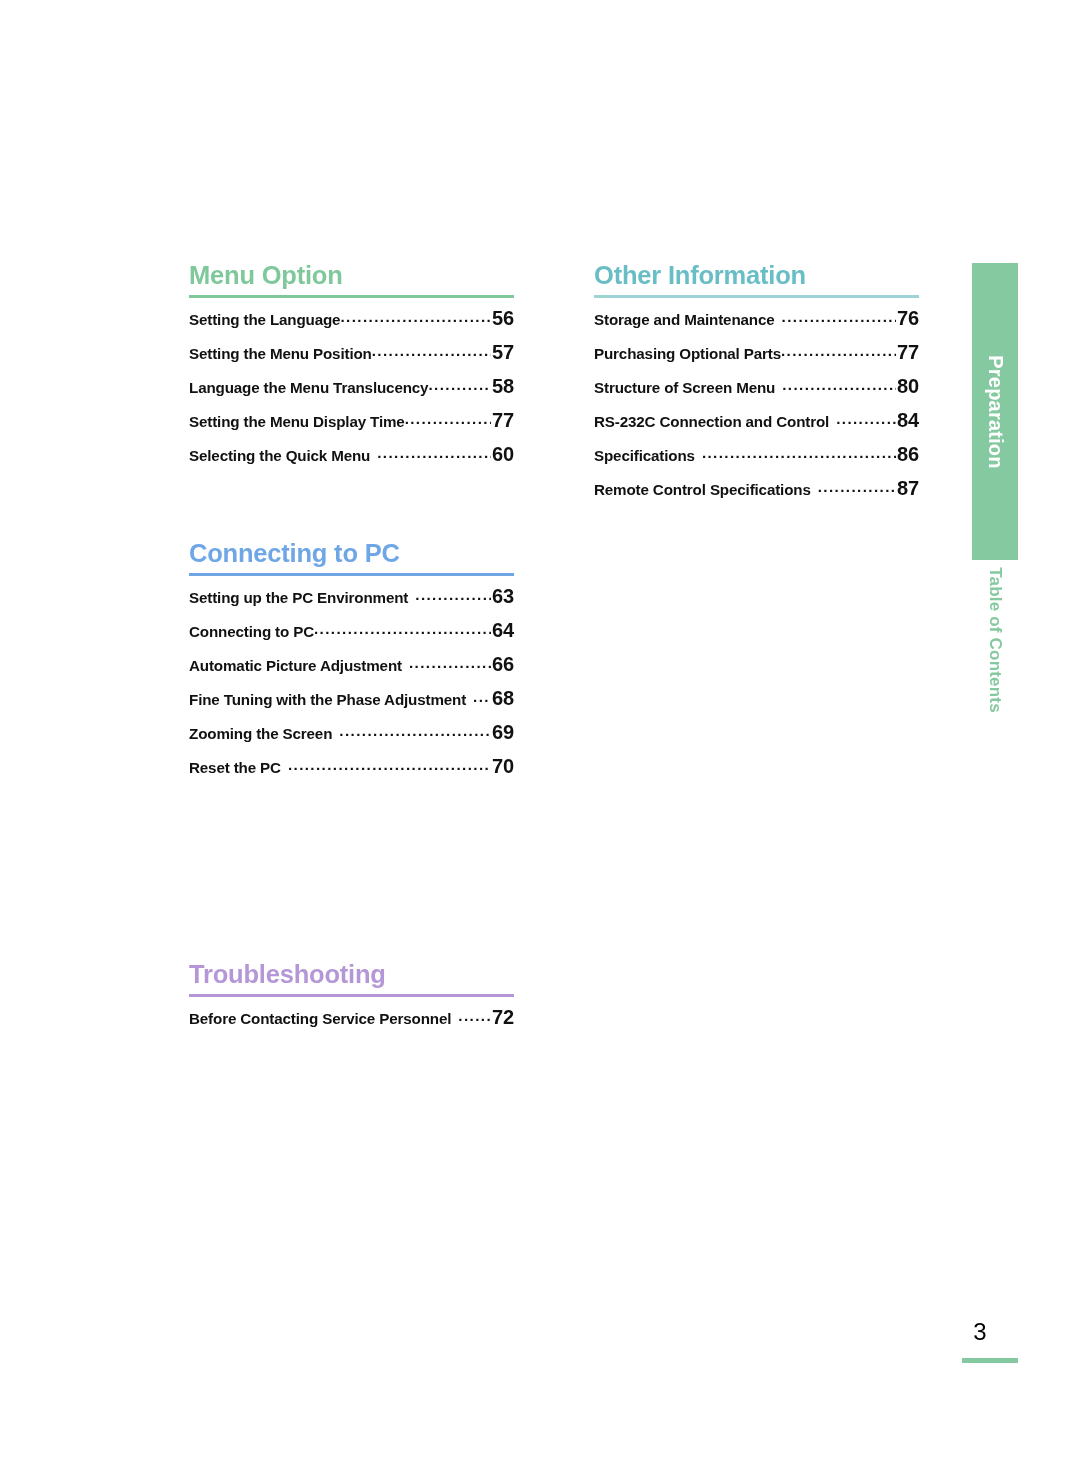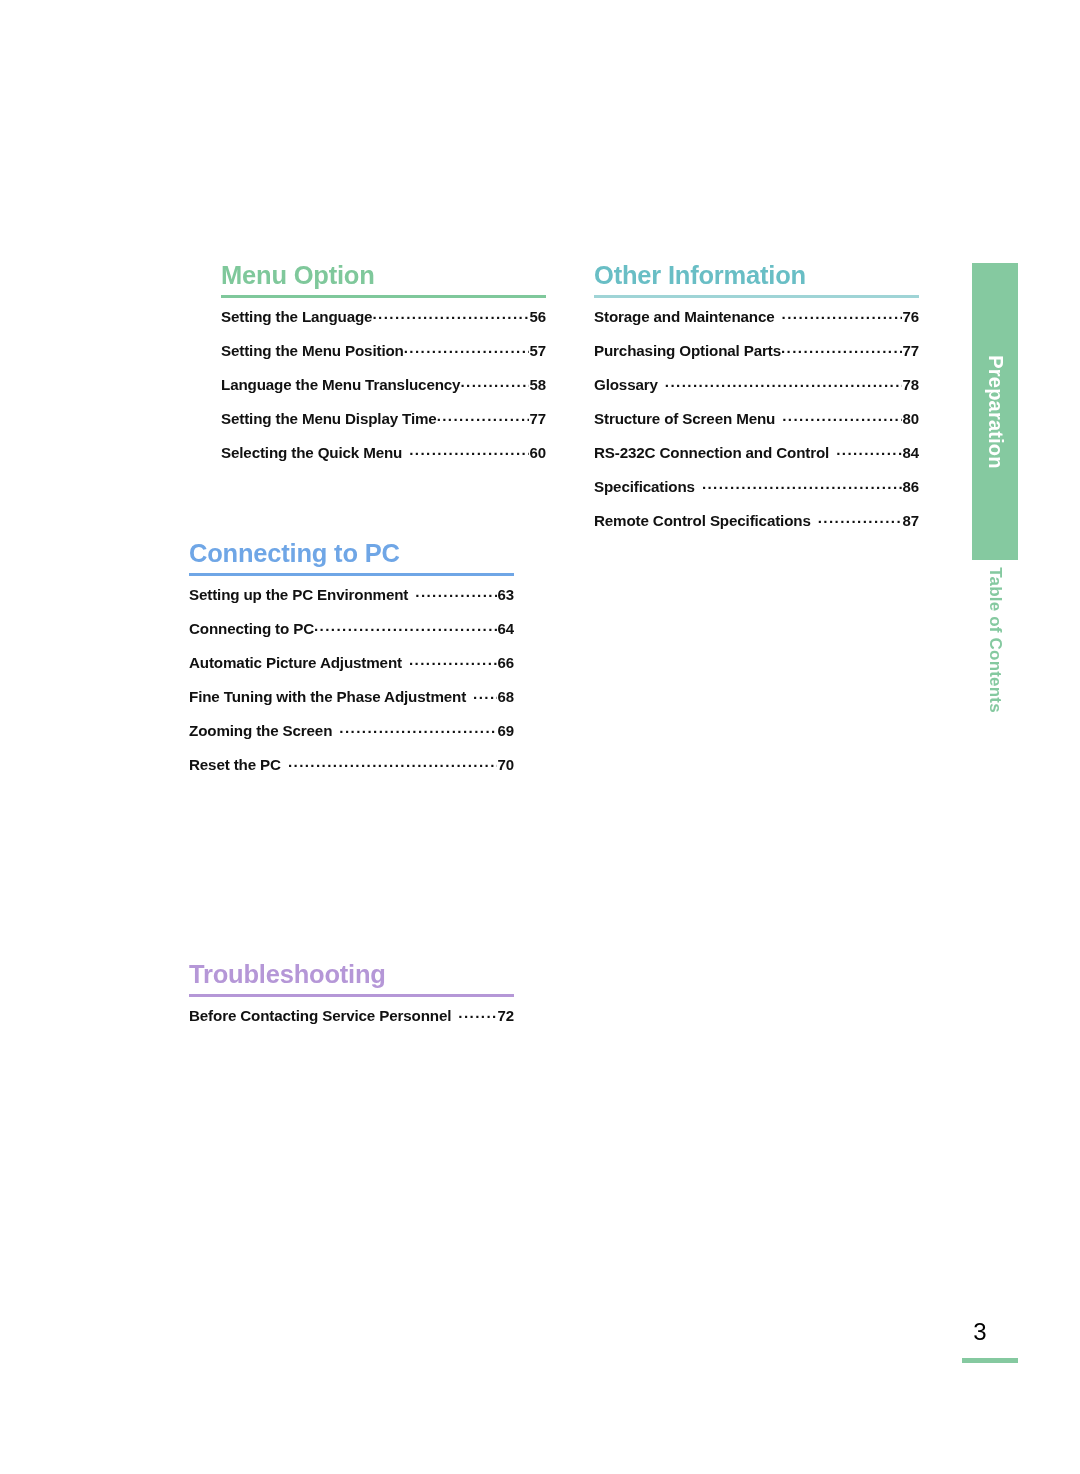--- a/index.html
+++ b/index.html
@@ -90,21 +90,21 @@
     font-size: 15.2px;
     font-weight: bold;
     letter-spacing: 1.4px;
     color: #111111;
     white-space: nowrap;
   }
   .toc-page {
     flex: 0 0 auto;
     padding-left: 1px;
     text-align: right;
-    font-size: 15px;
+    font-size: 20px;
     font-weight: bold;
   }
 
   
   .tab-block {
     position: absolute;
     left: 972px;
     top: 263px;
     width: 46px;
     height: 297px;
@@ -161,21 +161,21 @@
     width: 56px;
     height: 5px;
     background: #85C9A0;
   }
 </style>
 </head>
 <body>
 
 <div class="page">
 
-  <div class="col col-left" style="top:263px;margin-left:32px;">
+  <div class="col col-left" style="top:263px;">
     <div class="section">
       <h2 class="sec-title c-green">Menu Option</h2>
       <div class="sec-rule r-green"></div>
       <ul class="toc">
         <li>
           <span class="toc-label">Setting the Language</span>
           <span class="toc-gap"></span>
           <span class="toc-dots"></span>
           <span class="toc-page">56</span>
         </li>
@@ -278,26 +278,20 @@
           <span class="toc-dots"></span>
           <span class="toc-page">76</span>
         </li>
         <li>
           <span class="toc-label">Purchasing Optional Parts</span>
           <span class="toc-gap"></span>
           <span class="toc-dots"></span>
           <span class="toc-page">77</span>
         </li>
         <li>
-          <span class="toc-label">Glossary</span>
-          <span class="toc-gap wide"></span>
-          <span class="toc-dots"></span>
-          <span class="toc-page">78</span>
-        </li>
-        <li>
           <span class="toc-label">Structure of Screen Menu</span>
           <span class="toc-gap wide"></span>
           <span class="toc-dots"></span>
           <span class="toc-page">80</span>
         </li>
         <li>
           <span class="toc-label">RS-232C Connection and Control</span>
           <span class="toc-gap wide"></span>
           <span class="toc-dots"></span>
           <span class="toc-page">84</span>

